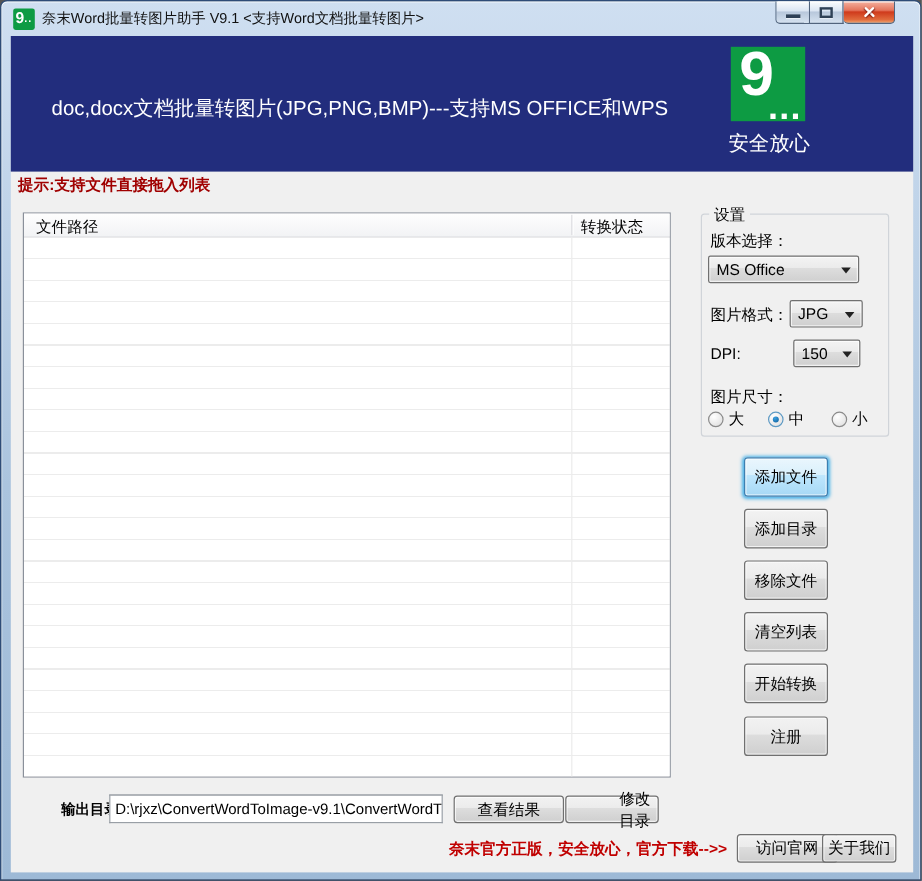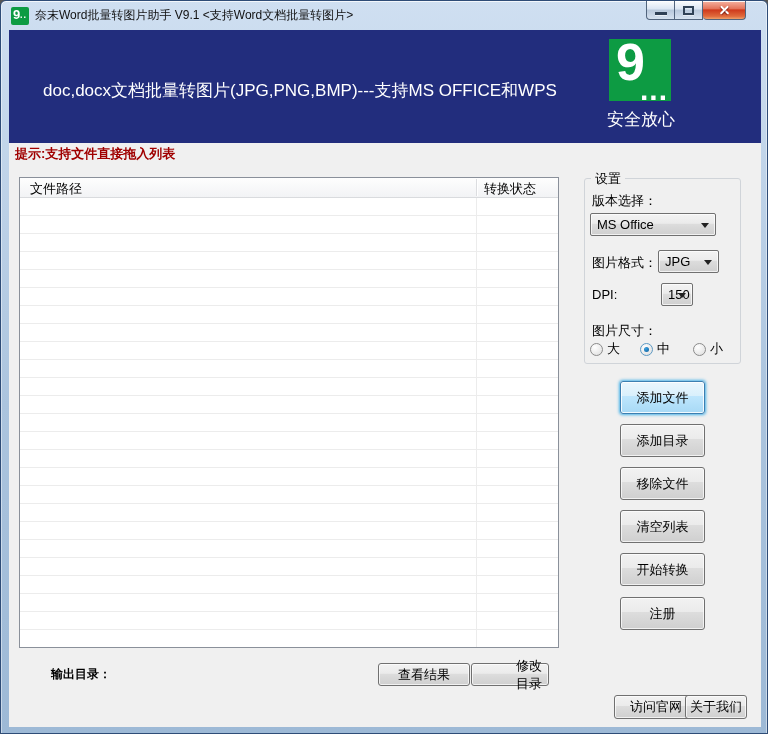--- a/index.html
+++ b/index.html
@@ -83,35 +83,35 @@
   .lbl-size    { left:591px; top:321px; }
 
   .combo {
     position:absolute; height:23px; border:1px solid #707070; border-radius:2px;
     background:linear-gradient(#f3f3f3, #ebebeb 45%, #dddddd 46%, #cfcfcf);
     box-shadow: inset 0 0 0 1px rgba(255,255,255,.7);
     font-size:13px; color:#000; display:flex; align-items:center; padding-left:6px; cursor:default;
   }
   .combo-version { left:589px; top:212px; width:126px; }
   .combo-format  { left:657px; top:249px; width:61px; }
-  .combo-dpi     { left:660px; top:282px; width:32px; }
+  .combo-dpi     { left:660px; top:282px; width:56px; }
   .combo .arrow { position:absolute; right:6px; top:9px; width:0; height:0; border-left:4px solid transparent; border-right:4px solid transparent; border-top:5px solid #222; }
 
   
   .radio { position:absolute; top:339px; display:inline-flex; align-items:center; gap:4px; font-size:13px; cursor:default; }
   .radio-1 { left:589px; } .radio-2 { left:639px; } .radio-3 { left:692px; }
   .radio-dot { position:relative; width:13px; height:13px; border-radius:50%; border:1px solid #8b8b8b;
     background:radial-gradient(circle at 35% 30%, #ffffff, #dcdcdc); }
   .radio-dot.on { border-color:#5d9ac4; }
   .radio-dot.on::after { content:""; position:absolute; left:3px; top:3px; width:5px; height:5px; border-radius:50%;
     background:radial-gradient(circle at 35% 30%, #3aa0e0, #0c5e9b); }
 
   
   .action-btn {
-    position:absolute; left:619px; width:85px; height:33px;
+    position:absolute; left:619px; width:70px; height:33px;
     border:1px solid #707070; border-radius:3px;
     background:linear-gradient(#f2f2f2, #ebebeb 45%, #dddddd 46%, #cfcfcf);
     box-shadow: inset 0 0 0 1px rgba(255,255,255,.7);
     font-size:13px; color:#000; display:flex; align-items:center; justify-content:center; cursor:default;
     font-family:"Liberation Sans", sans-serif;
   }
   .action-btn.on {
     border-color:#3c7fb1;
     background:linear-gradient(#eaf6fd, #d9f0fc 45%, #bee6fd 46%, #a7d9f5);
     box-shadow: 0 0 3px 1px #49b2e8, inset 0 0 0 1px rgba(255,255,255,.85);
@@ -224,19 +224,21 @@
   </span>
 
   <div class="action-btn btn-1 on">添加文件</div>
   <div class="action-btn btn-2">添加目录</div>
   <div class="action-btn btn-3">移除文件</div>
   <div class="action-btn btn-4">清空列表</div>
   <div class="action-btn btn-5">开始转换</div>
   <div class="action-btn btn-6">注册</div>
 
   <span class="out-label">输出目录：</span>
+  <div class="out-input">D:\rjxz\ConvertWordToImage-v9.1\ConvertWordT</div>
   <div class="small-btn btn-view">查看结果</div>
   <div class="small-btn btn-modify">修改目录</div>
 
+  <div class="promo">奈末官方正版，安全放心，官方下载--&gt;&gt;</div>
   <div class="small-btn btn-site">访问官网</div>
   <div class="small-btn btn-about">关于我们</div>
 
 </div>
 
 </body></html>

